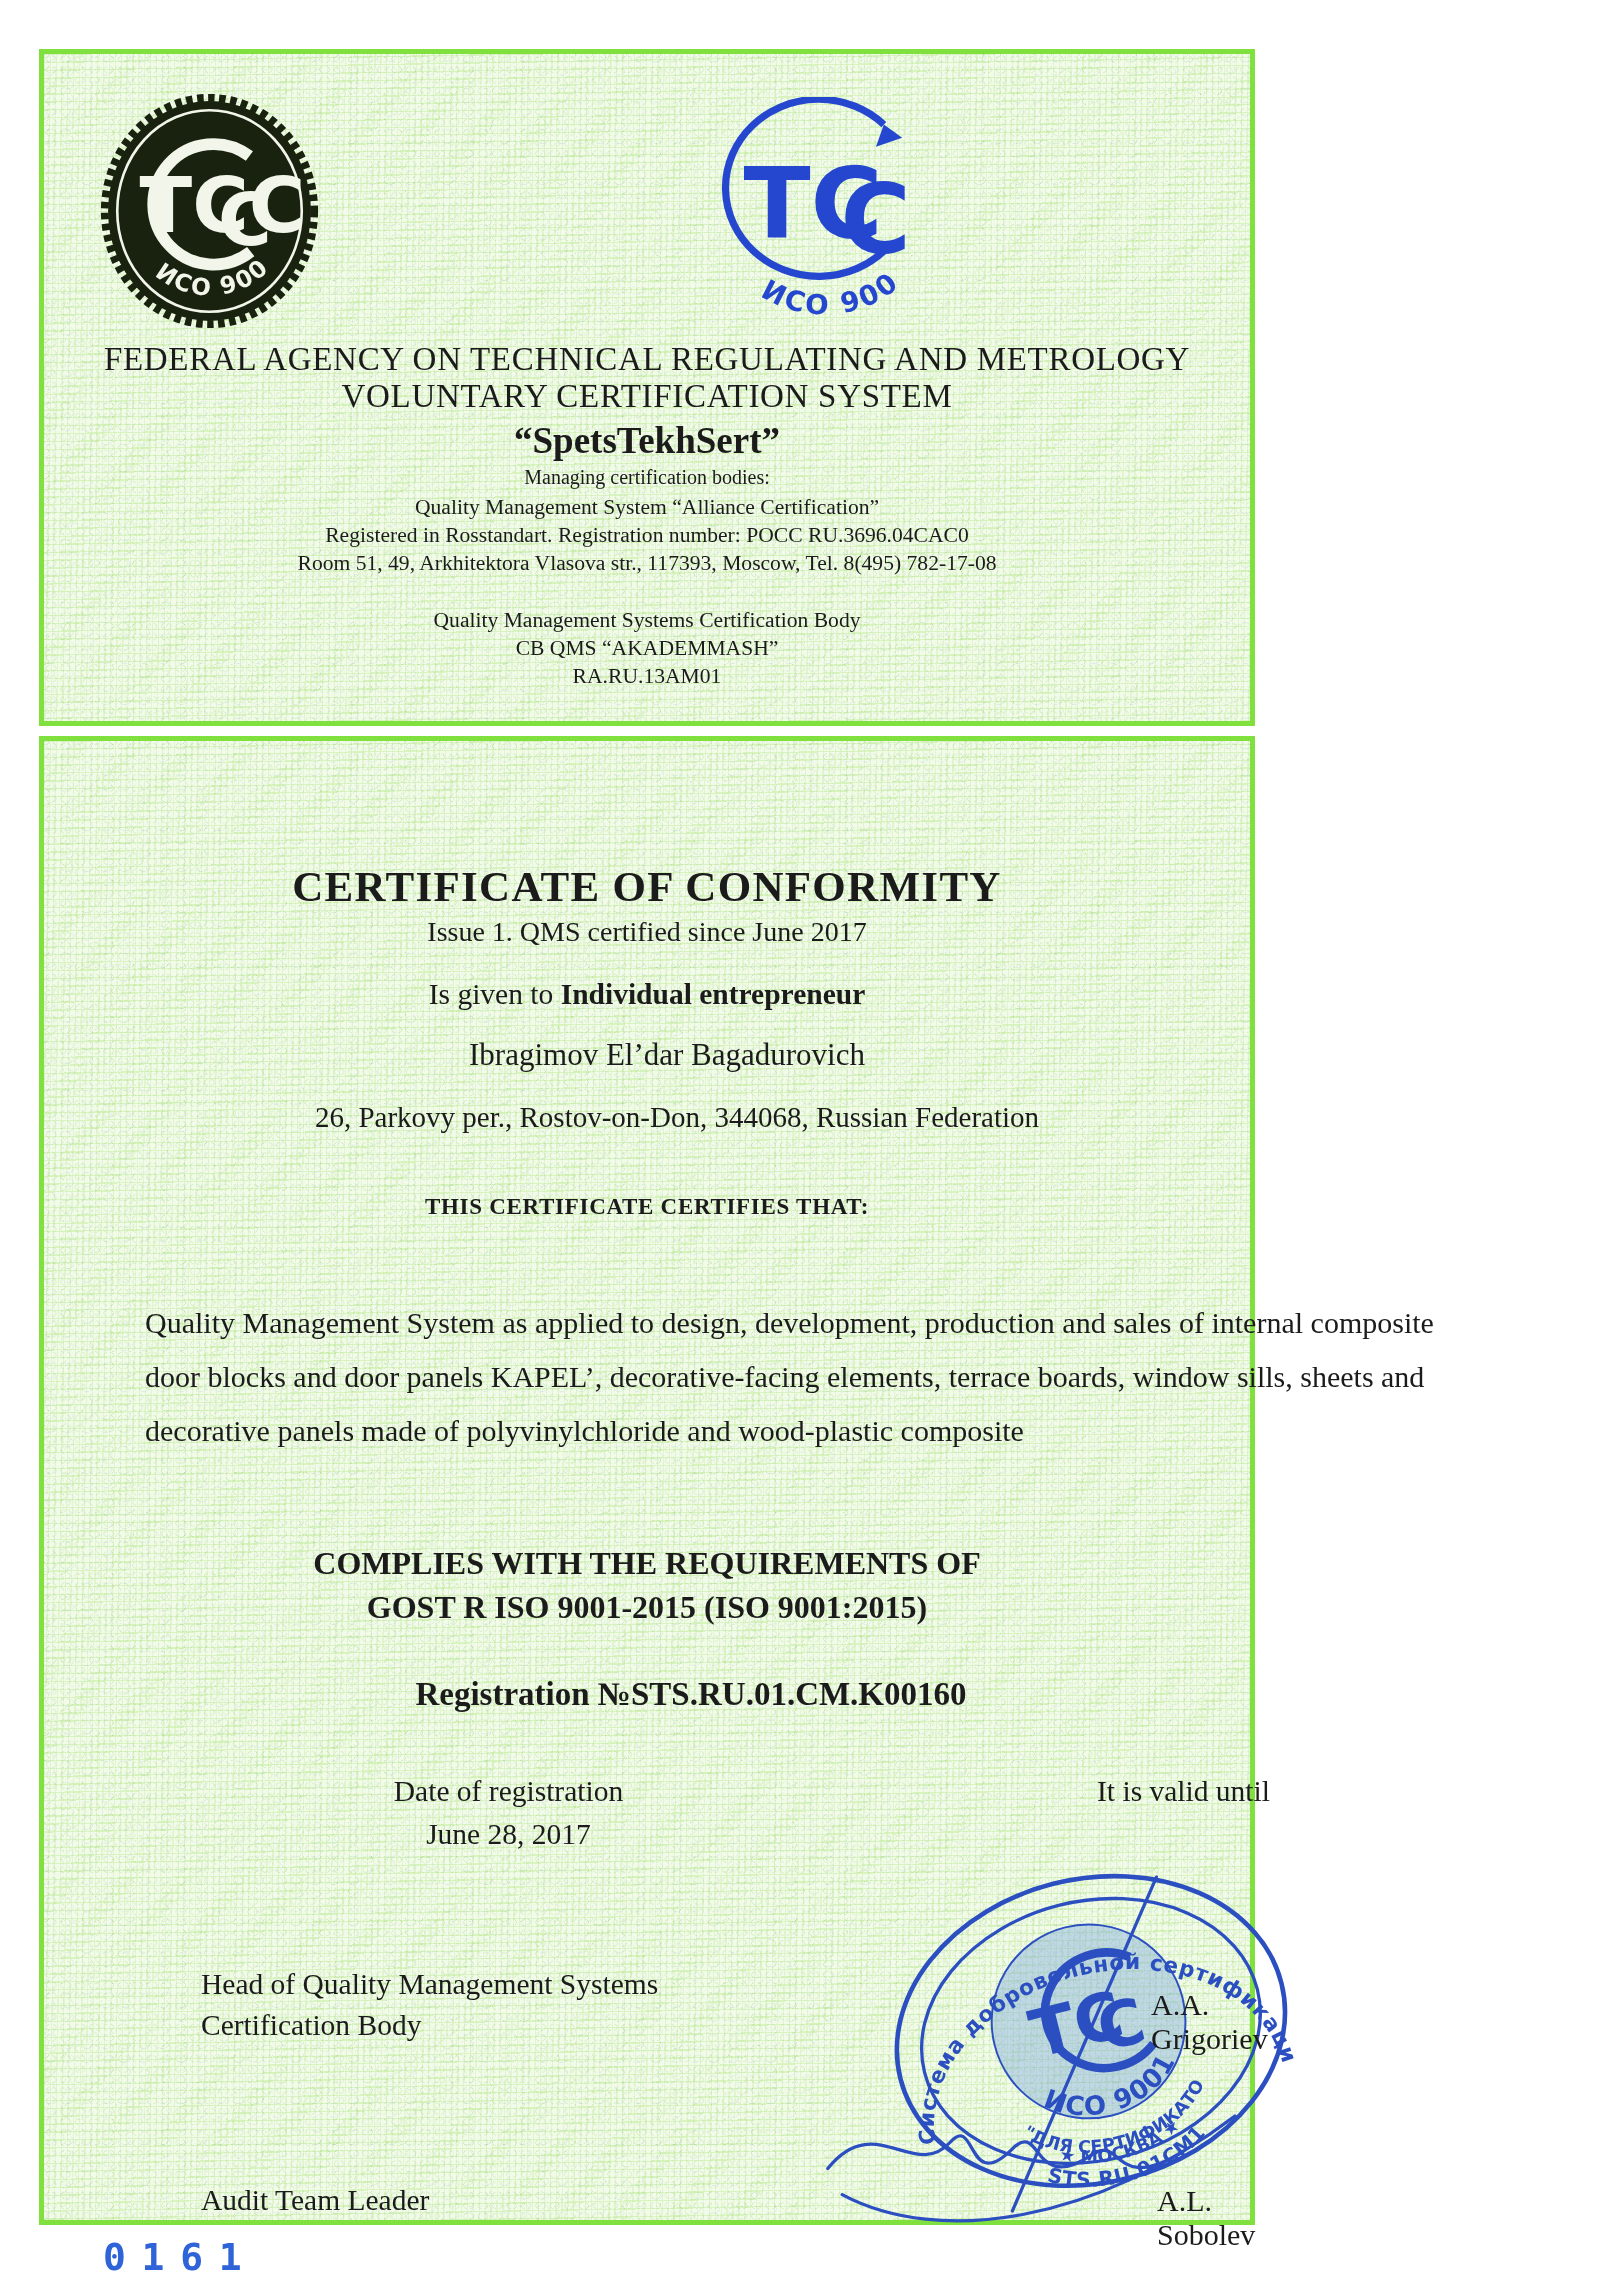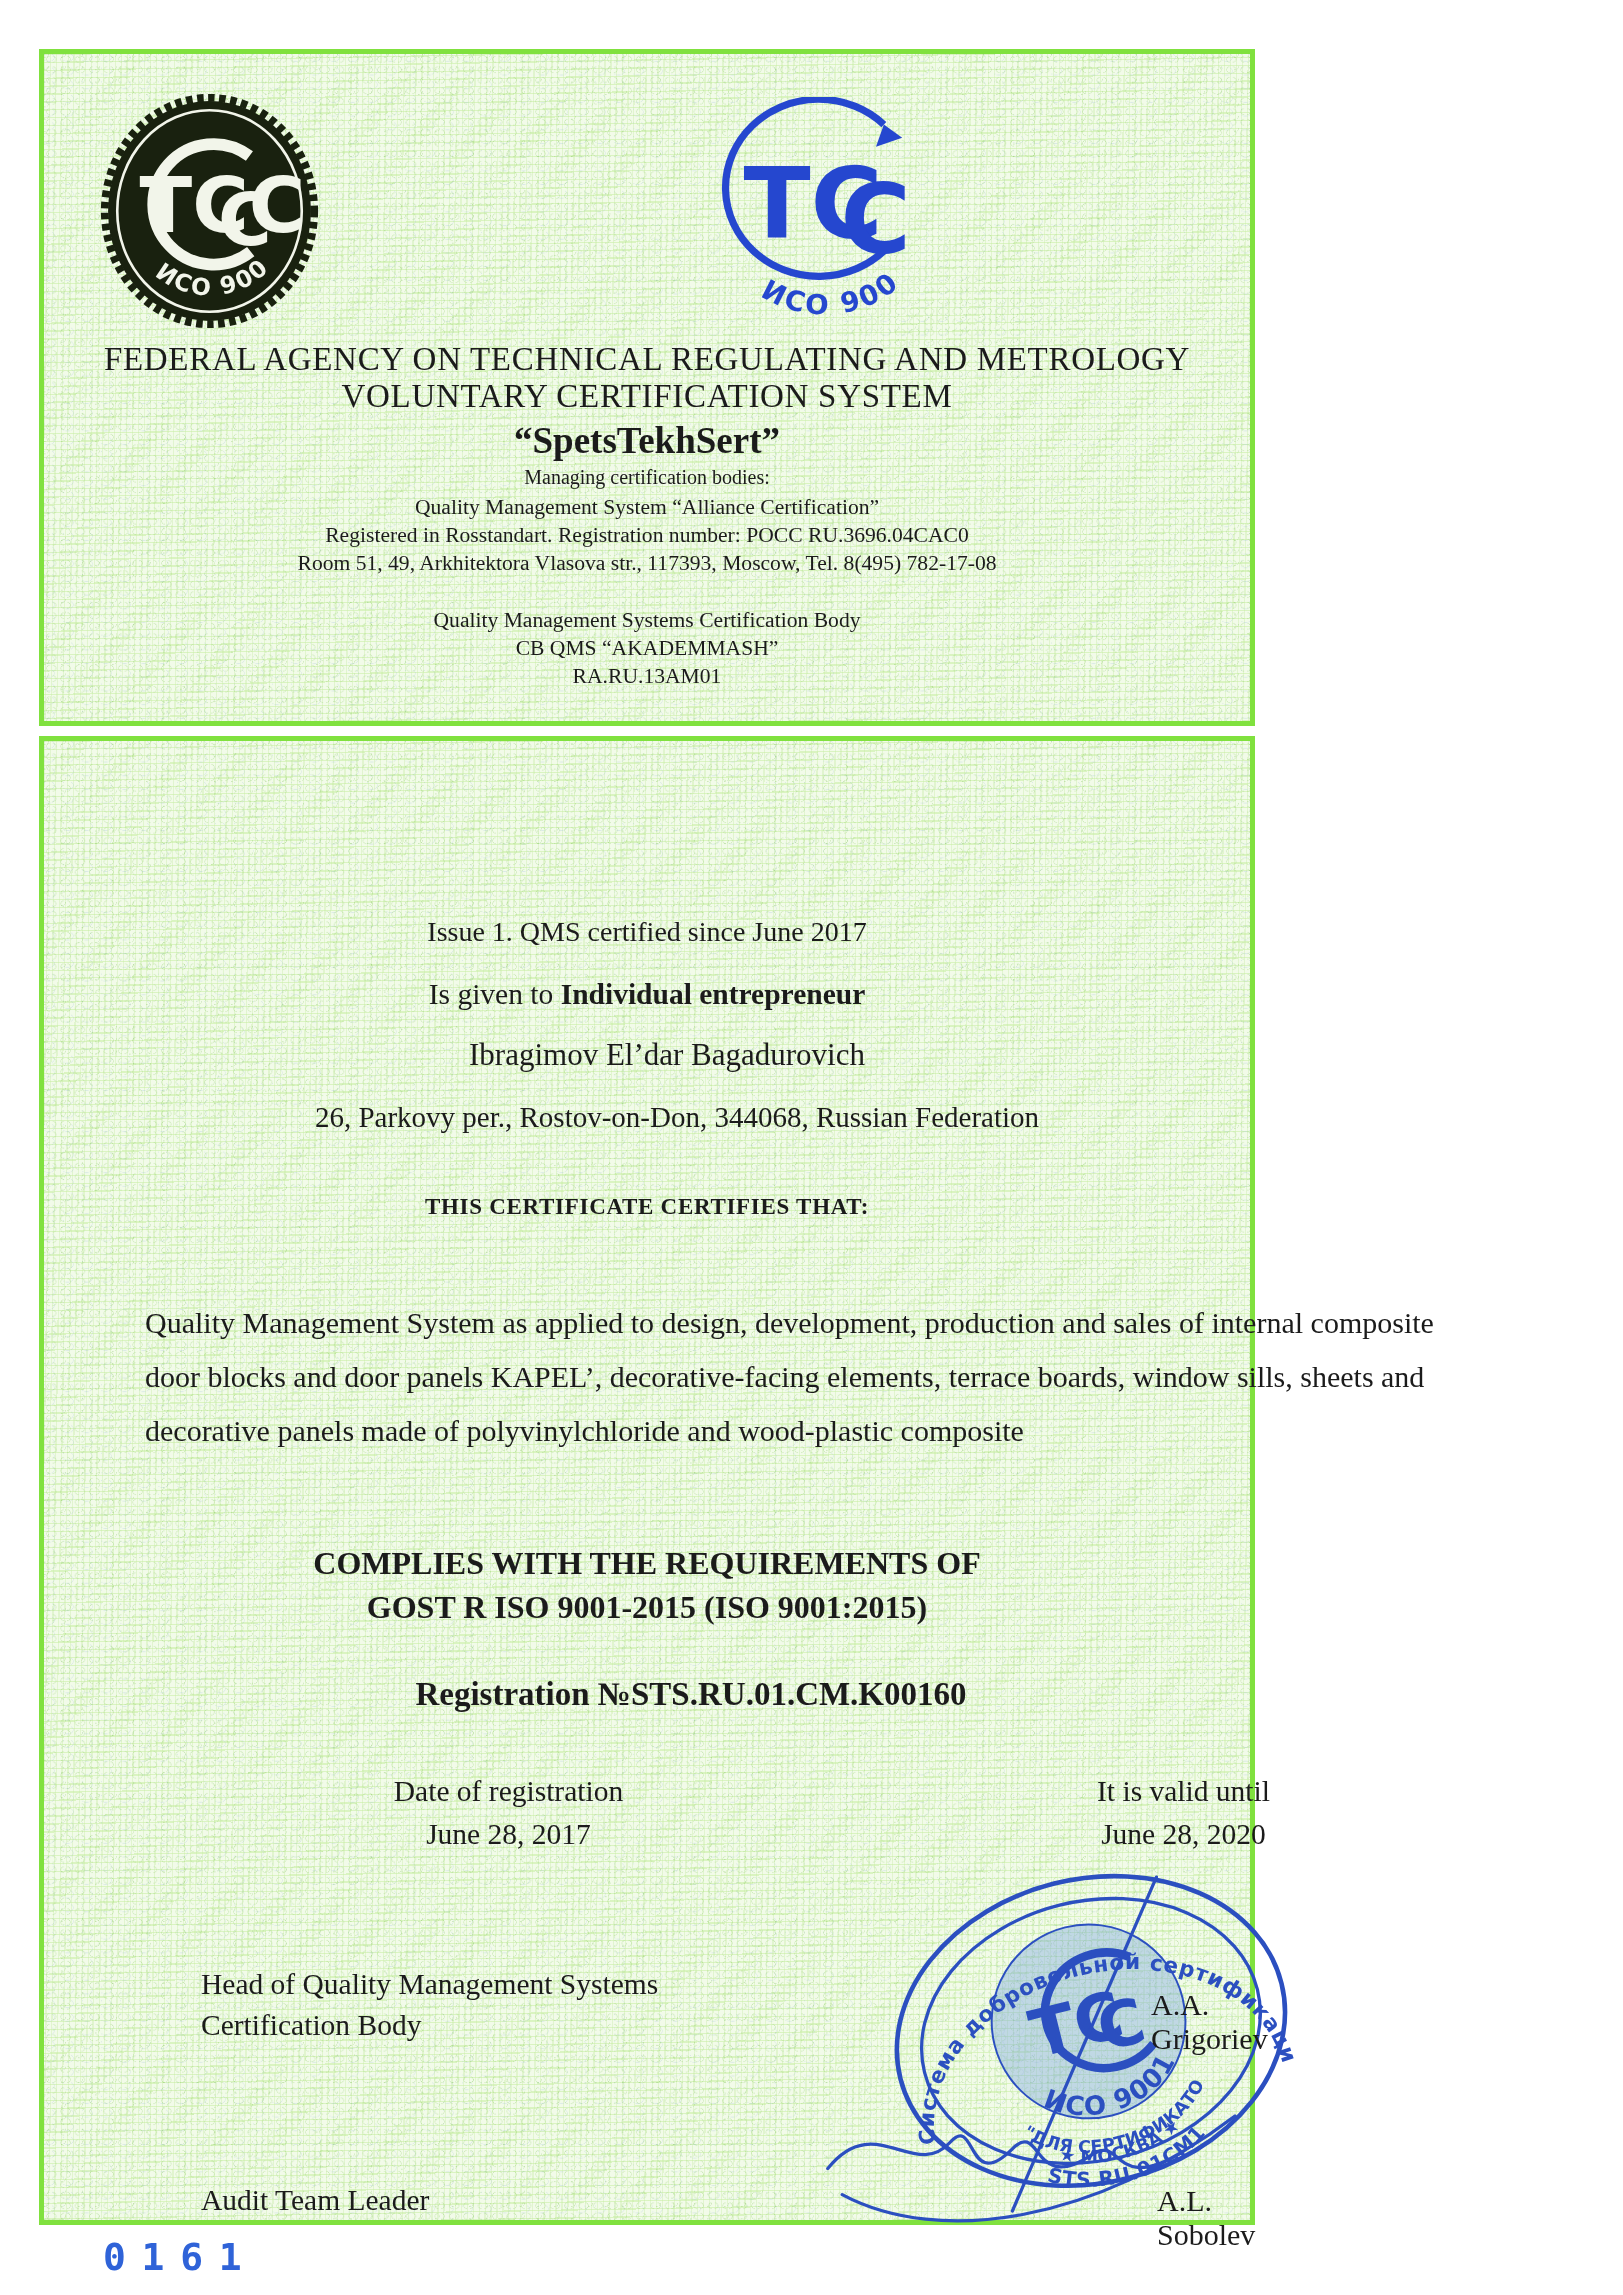--- a/index.html
+++ b/index.html
@@ -99,20 +99,21 @@
   <div class="abs ctr small-line" style="top:439px">Quality Management System “Alliance Certification”</div>
   <div class="abs ctr small-line" style="top:467px">Registered in Rosstandart. Registration number: POCC RU.3696.04CAC0</div>
   <div class="abs ctr small-line" style="top:495px">Room 51, 49, Arkhitektora Vlasova str., 117393, Moscow, Tel. 8(495) 782-17-08</div>
   <div class="abs ctr small-line" style="top:552px">Quality Management Systems Certification Body</div>
   <div class="abs ctr small-line" style="top:580px">CB QMS “AKADEMMASH”</div>
   <div class="abs ctr small-line" style="top:608px">RA.RU.13AM01</div>
 </div>
 
 <div id="panel-main" class="panel guilloche">
 
+  <div class="abs ctr cert-title" style="top:121px">CERTIFICATE OF CONFORMITY</div>
   <div class="abs ctr issue-line" style="top:175px">Issue 1. QMS certified since June 2017</div>
 
   <div class="abs ctr given-line" style="top:237px"><span>Is given to </span><span class="given-bold">Individual entrepreneur</span></div>
 
   <div class="abs ctr holder-name" style="top:296px">Ibragimov El’dar Bagadurovich</div>
   <div class="abs ctr holder-addr" style="top:360px">26, Parkovy per., Rostov-on-Don, 344068, Russian Federation</div>
 
   <div class="abs ctr certifies" style="top:453px">THIS CERTIFICATE CERTIFIES THAT:</div>
 
   <div class="abs scope" style="top:555px">Quality Management System as applied to design, development, production and sales of internal composite door blocks and door panels KAPEL’, decorative-facing elements, terrace boards, window sills, sheets and decorative panels made of polyvinylchloride and wood-plastic composite</div>
@@ -123,21 +124,20 @@
   </div>
 
   <div class="abs ctr registration" style="top:935px">Registration №STS.RU.01.CM.K00160</div>
 
   <div class="abs date-col" style="left:268px;top:1029px">
     <div>Date of registration</div>
     <div>June 28, 2017</div>
   </div>
   <div class="abs date-col" style="left:943px;top:1029px">
     <div>It is valid until</div>
-    <div>June 28, 2020</div>
   </div>
 
   <svg class="abs" style="left:772px;top:1087px" width="563" height="419" viewBox="0 0 860 640">
     <g transform="rotate(-14 420 310)">
       <ellipse cx="420" cy="310" rx="300" ry="232" fill="none" stroke="#2b4fc0" stroke-width="7"></ellipse>
       <ellipse cx="420" cy="310" rx="262" ry="198" fill="none" stroke="#2b4fc0" stroke-width="5"></ellipse>
       <circle cx="420" cy="295" r="148" fill="#7da8dd" opacity="0.42"></circle>
       <circle cx="420" cy="295" r="148" fill="none" stroke="#2b4fc0" stroke-width="3"></circle>
       <path d="M 505,215 A 92,88 0 1 0 508,352" fill="none" stroke="#2b4fc0" stroke-width="13"></path>
       <text x="330" y="330" font-size="100" font-weight="bold" fill="#2b4fc0">TC</text>

